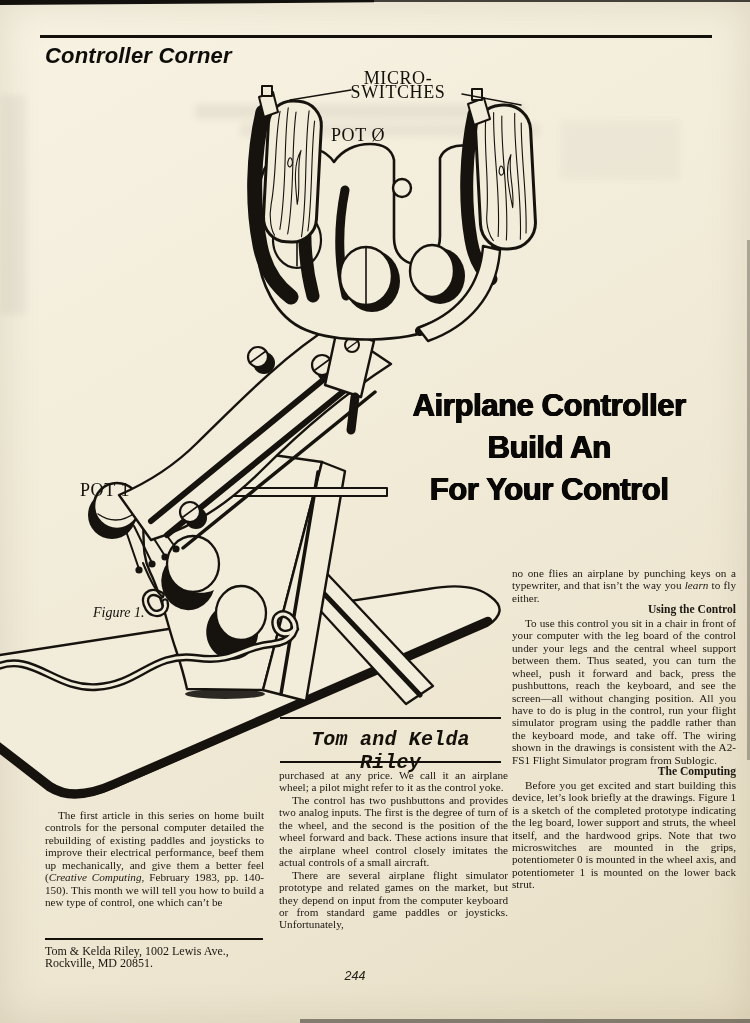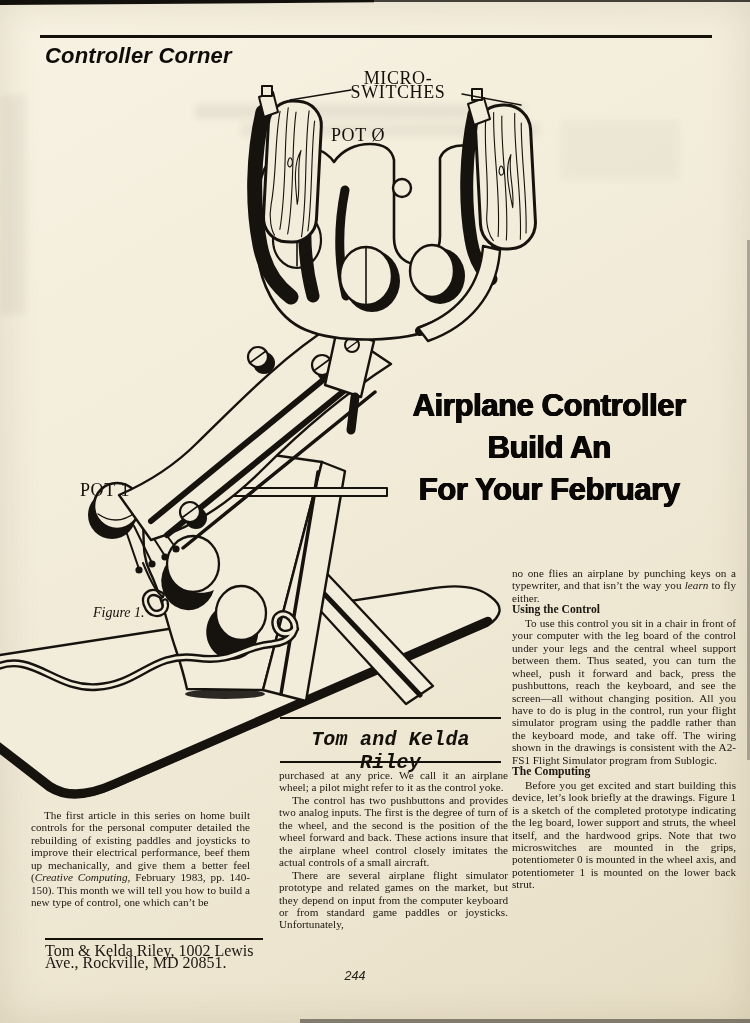--- a/index.html
+++ b/index.html
@@ -28,22 +28,22 @@
     text-shadow:.9px 0 0 #0a0806,-.4px 0 0 #0a0806,0 .4px 0 #0a0806;
   }
   .byline{
     font-family:Liberation Mono, monospace;font-weight:bold;font-style:italic;
     font-size:20px;text-align:center;color:#14110b;letter-spacing:.2px;
   }
   
   .col{font-size:11.2px;line-height:12.45px;text-align:justify;color:#1b1712;}
   .col p{margin:0;}
   .col p.indent{text-indent:13px;}
-  .subhead{font-weight:bold;font-size:11.6px;margin:7px 0 2px;text-align:left;}
-  .footnote{font-size:16px;line-height:12.2px;text-align:left;color:#1b1712;}
+  .subhead{font-weight:bold;font-size:11.6px;margin:7px 0 2px;text-align:right;}
+  .footnote{font-size:12px;line-height:12.2px;text-align:left;color:#1b1712;}
   .folio{font-family:"Liberation Sans",sans-serif;font-size:12.5px;color:#22201a;font-style:italic;}
   .sup{font-size:8.5px;vertical-align:4px;}
   
   .fig-label{font-size:18px;letter-spacing:.6px;color:#14110b;line-height:13.5px;}
   .pre{white-space:pre-line;text-align:center;}
   .fig-caption{font-style:italic;font-size:14px;color:#14110b;}
   
   .ghost{position:absolute;background:#44413a;filter:blur(3px);border-radius:4px;}
   svg{display:block;}
 </style>
@@ -227,28 +227,28 @@
 
   <div class="abs fig-label pre" style="left:348px;top:72px;width:100px;">MICRO-
 SWITCHES</div>
   <div class="abs fig-label" style="left:331px;top:129px;">POT Ø</div>
   <div class="abs fig-label" style="left:80px;top:484px;">POT 1</div>
   <div class="abs fig-caption" style="left:93px;top:605px;">Figure 1.</div>
 
   <div class="abs headline" style="left:381px;top:385px;width:336px;">
     <div>Airplane Controller</div>
     <div>Build An</div>
-    <div>For Your February</div>
+    <div>For Your Control</div>
   </div>
 
   <div class="abs rule" style="left:280px;top:717px;width:221px;height:2px;"></div>
   <div class="abs byline" style="left:280px;top:728px;width:221px;">Tom and Kelda Riley</div>
   <div class="abs rule" style="left:280px;top:761px;width:221px;height:2px;"></div>
 
-  <div class="abs col" style="left:31px;top:809px;width:219px;">
+  <div class="abs col" style="left:45px;top:809px;width:219px;">
     <p class="indent"><span>The first article in this series on home built controls for the personal computer detailed the rebuilding of existing paddles and joysticks to improve their electrical performance, beef them up mechanically, and give them a better feel (</span><i>Creative Computing</i><span>, February 1983, pp. 140-150). This month we will tell you how to build a new type of control, one which can’t be</span></p>
   </div>
   <div class="abs rule" style="left:45px;top:938px;width:218px;height:1.5px;"></div>
   <div class="abs footnote" style="left:45px;top:945px;width:220px;">Tom &amp; Kelda Riley, 1002 Lewis Ave., Rockville, MD 20851.</div>
 
   <div class="abs col" style="left:279px;top:769px;width:229px;">
     <p>purchased at any price. We call it an airplane wheel; a pilot might refer to it as the control yoke.</p>
     <p class="indent">The control has two pushbuttons and provides two analog inputs. The first is the degree of turn of the wheel, and the second is the position of the wheel forward and back. These actions insure that the airplane wheel control closely imitates the actual controls of a small aircraft.</p>
     <p class="indent">There are several airplane flight simulator prototype and related games on the market, but they depend on input from the computer keyboard or from standard game paddles or joysticks. Unfortunately,</p>
   </div>

